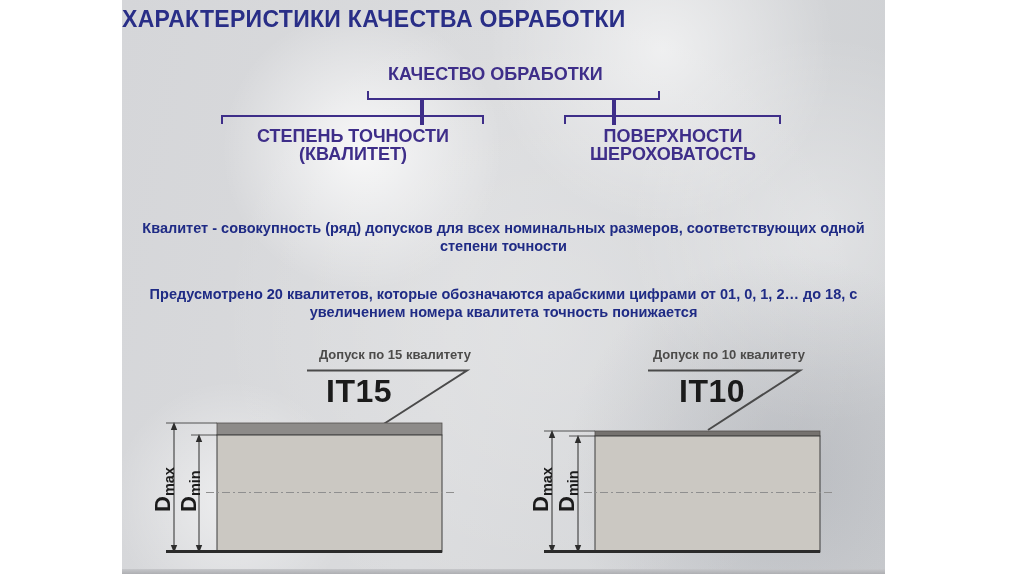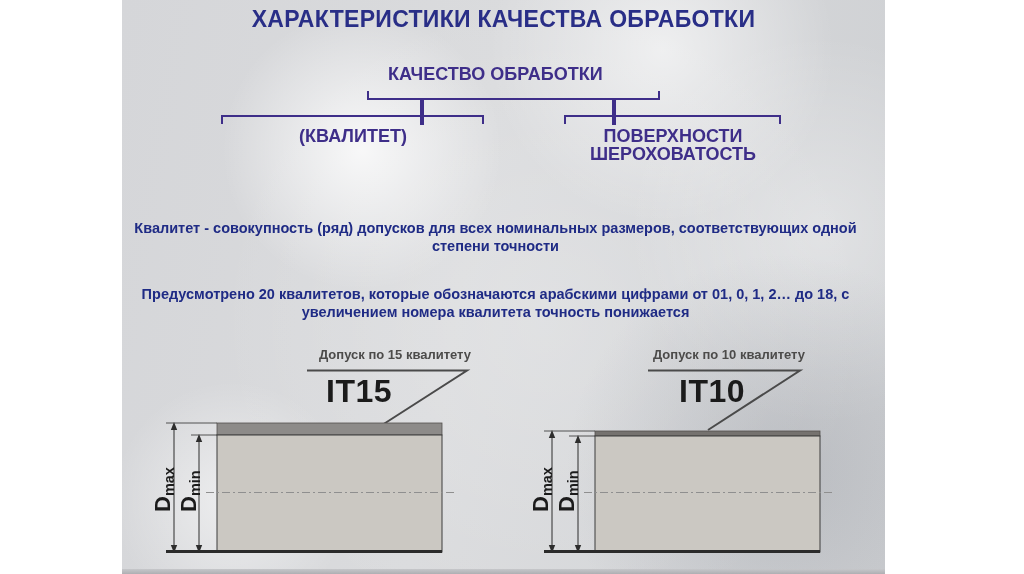--- a/index.html
+++ b/index.html
@@ -23,38 +23,37 @@
       radial-gradient(circle 420px at 420px 320px, rgba(255,255,255,0.22), rgba(255,255,255,0) 78%),
       linear-gradient(100deg, #d5d6d9 0%, #dadbdd 45%, #ced0d3 100%);
   }
   .bottom-strip {
     position: absolute; left: 0; bottom: 0;
     width: 100%; height: 5px;
     background: linear-gradient(#c6c7ca, #aeafb3);
   }
   .slide-title {
     position: absolute; top: 6px; left: 0; width: 100%;
-    text-align: center;
     font-size: 23px; font-weight: bold;
     color: #292e87; letter-spacing: 0.3px;
   }
   .tree-root {
     position: absolute; top: 64px; left: 266px; width: 252px;
     font-size: 18px; font-weight: bold;
     color: #3e2e89;
   }
   .tree-child {
     position: absolute; top: 127px;
     text-align: center; font-size: 18px; font-weight: bold;
     color: #3e2e89; line-height: 18px;
   }
   .tc-left  { left: 94px;  width: 274px; }
   .tc-right { left: 437px; width: 228px; }
   .para {
-    position: absolute; left: 2px; width: 743px;
+    position: absolute; left: 10px; width: 743px;
     text-align: center; font-weight: bold;
     color: #1f2b85; font-size: 14.5px; line-height: 18px;
   }
   .p1 { top: 219px; }
   .p2 { top: 261px; }
   .p3 { top: 285px; }
   .callout-label {
     position: absolute; top: 347px; width: 176px;
     text-align: center; font-size: 13px; font-weight: bold;
     color: #4c4b4a;
@@ -78,20 +77,21 @@
 </head>
 <body>
 
 <div class="slide">
 
   <div class="slide-title">ХАРАКТЕРИСТИКИ КАЧЕСТВА ОБРАБОТКИ</div>
 
   <div class="tree-root">КАЧЕСТВО ОБРАБОТКИ</div>
 
   <div class="tree-child tc-left">
+    <div>СТЕПЕНЬ ТОЧНОСТИ</div>
     <div>(КВАЛИТЕТ)</div>
   </div>
   <div class="tree-child tc-right">
     <div>ПОВЕРХНОСТИ</div>
     <div>ШЕРОХОВАТОСТЬ</div>
   </div>
 
   <div class="para p1">
     <div>Квалитет - совокупность (ряд) допусков для всех номинальных размеров, соответствующих одной</div>
     <div>степени точности</div>

